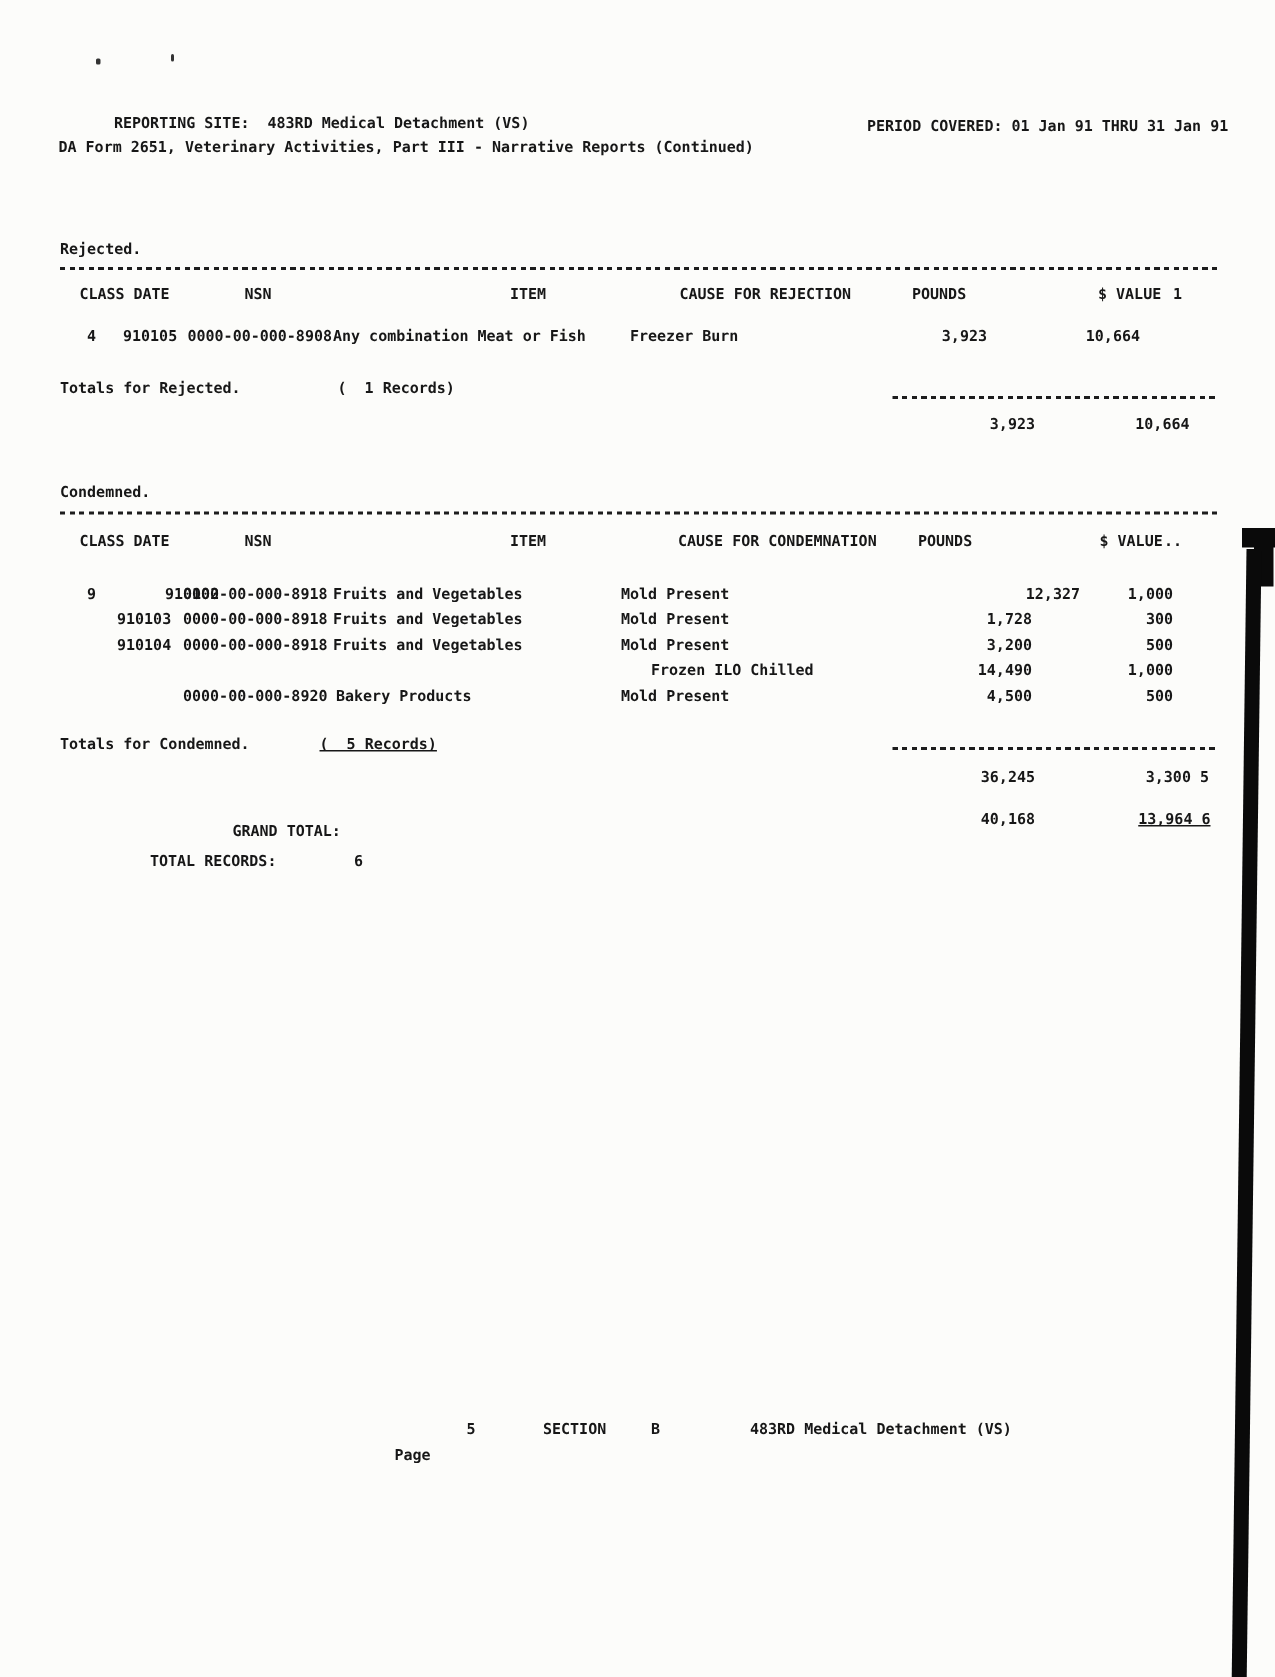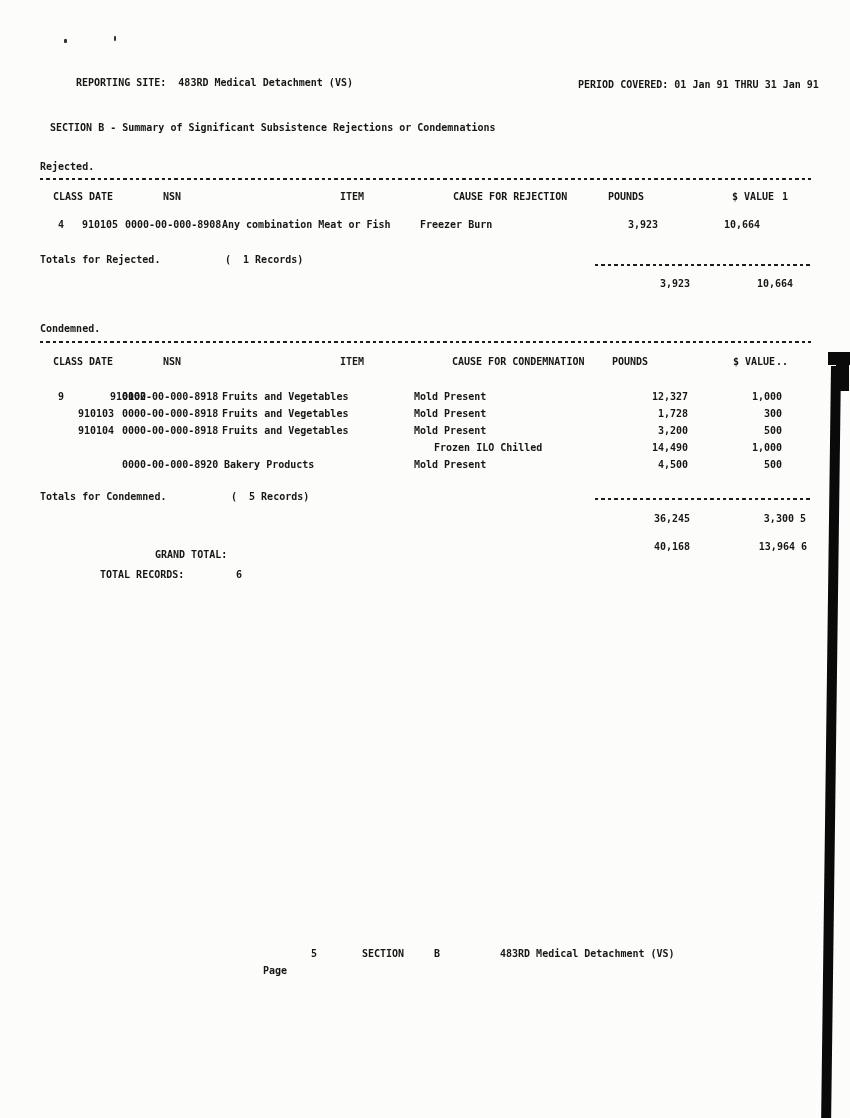--- a/index.html
+++ b/index.html
@@ -31,21 +31,21 @@
 </head>
 <body>
 
 <div class="page">
 
   <div class="speck" style="left:64px;top:39px;width:3px;height:4px;"></div>
   <div class="speck" style="left:114px;top:36px;width:2px;height:5px;"></div>
 
   <div class="t" style="left:76px;top:76px;">REPORTING SITE:  483RD Medical Detachment (VS)</div>
   <div class="t" style="left:578px;top:78px;">PERIOD COVERED: 01 Jan 91 THRU 31 Jan 91</div>
-  <div class="t" style="left:50px;top:121px;">SECTION B - Summary of Significant Subsistence Rejections or Condemnations</div>
+  <div class="t" style="left:39px;top:92px;">DA Form 2651, Veterinary Activities, Part III - Narrative Reports (Continued)</div>
 
   <div class="t" style="left:40px;top:160px;">Rejected.</div>
   <div class="dash" style="left:40px;top:178px;width:772px;"></div>
 
   <div>
     <div class="t" style="left:53px;top:190px;">CLASS</div>
     <div class="t" style="left:89px;top:190px;">DATE</div>
     <div class="t" style="left:163px;top:190px;">NSN</div>
     <div class="t" style="left:340px;top:190px;">ITEM</div>
     <div class="t" style="left:453px;top:190px;">CAUSE FOR REJECTION</div>
@@ -83,21 +83,21 @@
     <div class="t" style="left:733px;top:355px;">$ VALUE</div>
     <div class="t" style="left:776px;top:355px;">..</div>
   </div>
 
   <div>
     <div class="t" style="left:58px;top:390px;">9</div>
     <div class="t" style="left:78px;top:390px;margin-left:32px;">910102</div>
     <div class="t" style="left:122px;top:390px;">0000-00-000-8918</div>
     <div class="t" style="left:222px;top:390px;">Fruits and Vegetables</div>
     <div class="t" style="left:414px;top:390px;">Mold Present</div>
-    <div class="t num" style="left:588px;top:390px;">12,327</div>
+    <div class="t num" style="left:620px;top:390px;">12,327</div>
     <div class="t num" style="left:682px;top:390px;">1,000</div>
   </div>
 
   <div>
     <div class="t" style="left:78px;top:407px;">910103</div>
     <div class="t" style="left:122px;top:407px;">0000-00-000-8918</div>
     <div class="t" style="left:222px;top:407px;">Fruits and Vegetables</div>
     <div class="t" style="left:414px;top:407px;">Mold Present</div>
     <div class="t num" style="left:588px;top:407px;">1,728</div>
     <div class="t num" style="left:682px;top:407px;">300</div>
@@ -120,28 +120,28 @@
 
   <div>
     <div class="t" style="left:122px;top:458px;">0000-00-000-8920</div>
     <div class="t" style="left:224px;top:458px;">Bakery Products</div>
     <div class="t" style="left:414px;top:458px;">Mold Present</div>
     <div class="t num" style="left:588px;top:458px;">4,500</div>
     <div class="t num" style="left:682px;top:458px;">500</div>
   </div>
 
   <div class="t" style="left:40px;top:490px;">Totals for Condemned.</div>
-  <div class="t" style="left:231px;top:490px;">(  5 Records)</div>
+  <div class="t" style="left:213px;top:490px;text-decoration:underline;">(  5 Records)</div>
   <div class="dash" style="left:595px;top:498px;width:217px;"></div>
   <div class="t num" style="left:590px;top:512px;">36,245</div>
   <div class="t num" style="left:706px;top:512px;">3,300 5</div>
 
   <div class="t" style="left:155px;top:548px;">GRAND TOTAL:</div>
   <div class="t num" style="left:590px;top:540px;">40,168</div>
-  <div class="t num" style="left:707px;top:540px;">13,964 6</div>
+  <div class="t num" style="left:707px;top:540px;text-decoration:underline;">13,964 6</div>
 
   <div class="t" style="left:100px;top:568px;">TOTAL RECORDS:</div>
   <div class="t" style="left:236px;top:568px;">6</div>
 
   <div>
     <div class="t" style="left:263px;top:932px;margin-top:32px;">Page</div>
     <div class="t" style="left:311px;top:947px;">5</div>
     <div class="t" style="left:362px;top:947px;">SECTION</div>
     <div class="t" style="left:434px;top:947px;">B</div>
     <div class="t" style="left:500px;top:947px;">483RD Medical Detachment (VS)</div>

